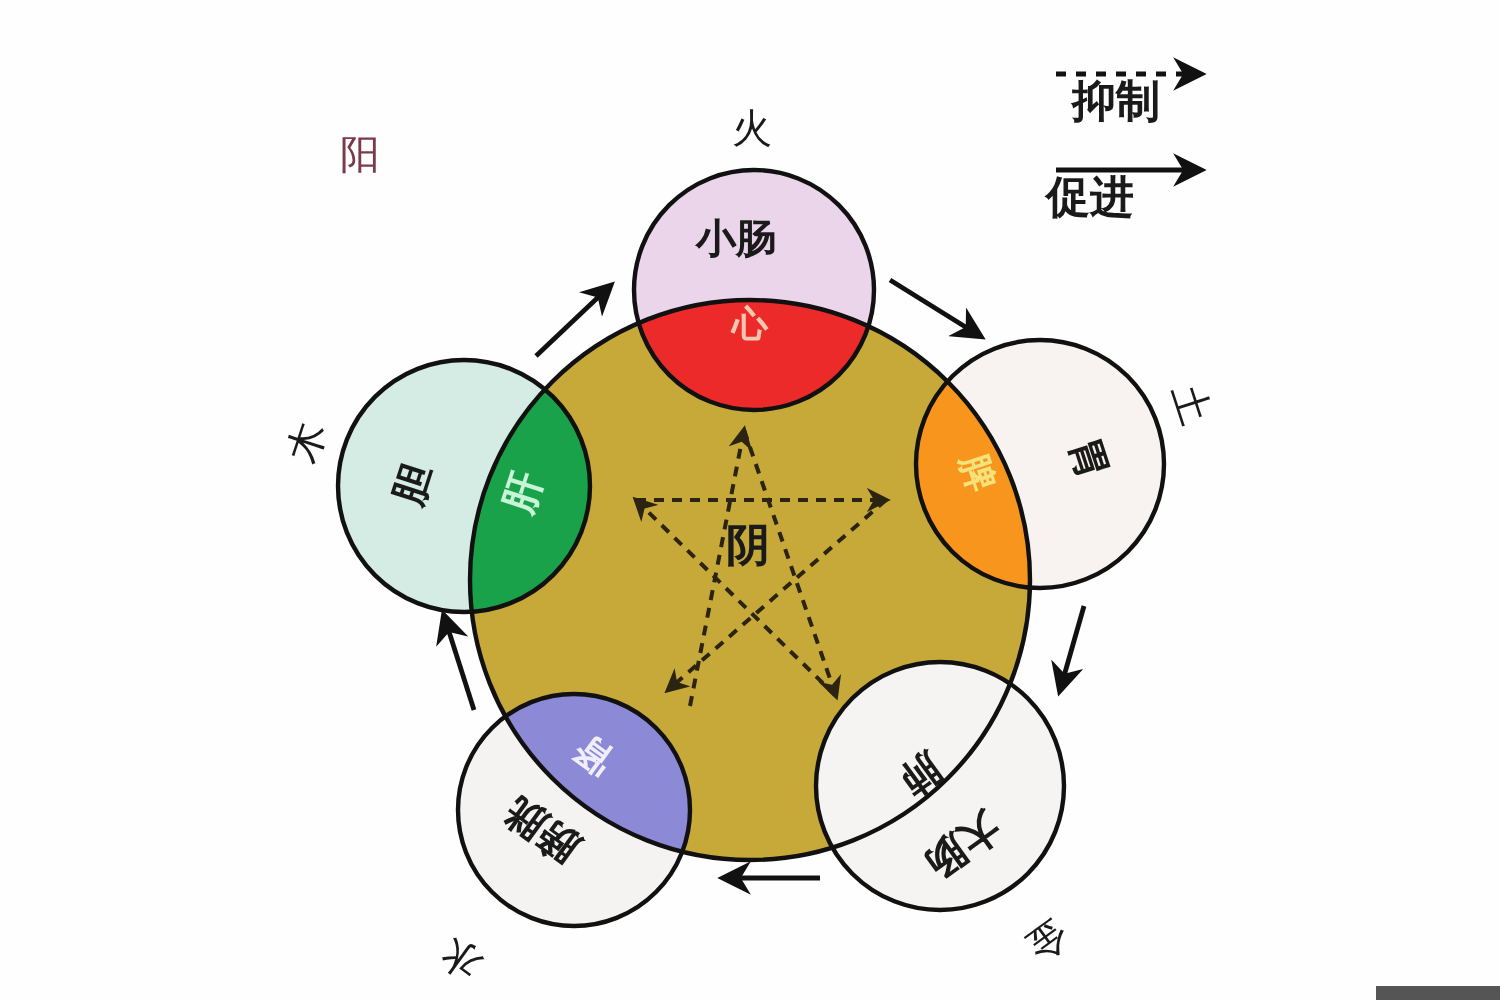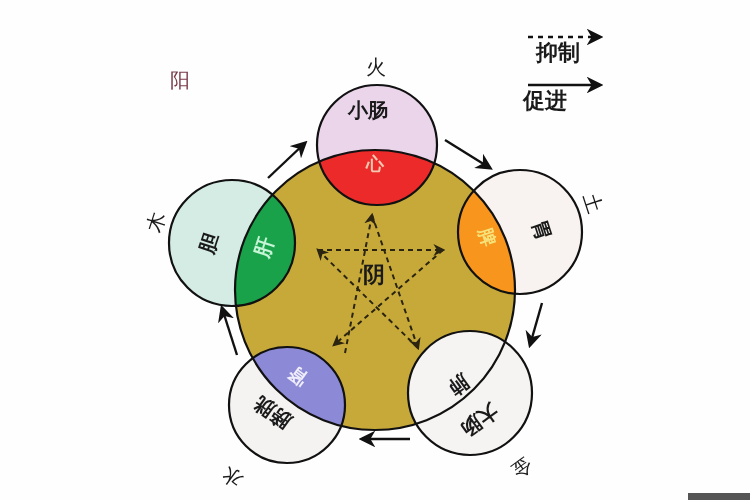--- a/index.html
+++ b/index.html
@@ -1,16 +1,16 @@
 <!DOCTYPE html>
 <html><head>
   <meta charset="utf-8">
   <style>
     html, body { margin: 0; padding: 0; background: #ffffff; }
-    .canvas { position: relative; width: 750px; height: 500px; overflow: hidden; background: #fefefe; font-family: Liberation Serif, serif; }
+    .canvas { position: relative; width: 750px; height: 500px; overflow: hidden; background: #fefefe; font-family: Liberation Mono, monospace; }
     svg { position: absolute; left: 0; top: 0; }
     .lbl { position: absolute; color: #1a1a1a; font-weight: bold; white-space: nowrap; line-height: 1; }
     .legend-label { font-size: 22px; }
     .elem { font-size: 20px; font-weight: normal; }
     .organ { font-size: 20px; }
   </style>
 </head>
 <body>
 
 <div class="canvas">
@@ -84,21 +84,21 @@
   <div class="lbl" style="left:170px; top:70px; font-size:20px; font-weight:normal; color:#7a3a4a;">阳</div>
 
   <div class="lbl" style="left:363px; top:264px; font-size:22px;">阴</div>
 
   <div class="lbl elem" style="left:366px; top:57px;">火</div>
   <div class="lbl elem" style="left:583px; top:193px; transform:rotate(72deg);">土</div>
   <div class="lbl elem" style="left:512px; top:458px; transform:rotate(144deg);">金</div>
   <div class="lbl elem" style="left:222px; top:467px; transform:rotate(-144deg);">水</div>
   <div class="lbl elem" style="left:146px; top:212px; transform:rotate(-72deg);">木</div>
 
-  <div class="lbl organ" style="left:348px; top:100px;">小肠</div>
+  <div class="lbl organ" style="left:348px; top:112px;">小肠</div>
   <div class="lbl organ" style="left:366px; top:155px; color:#f4c8b0; font-size:18px;">心</div>
 
   <div class="lbl organ" style="left:532px; top:220px; transform:rotate(72deg);">胃</div>
   <div class="lbl organ" style="left:478px; top:228px; transform:rotate(72deg); color:#f6e27a; font-size:18px;">脾</div>
 
   <div class="lbl organ" style="left:449px; top:375px; transform:rotate(144deg);">肺</div>
   <div class="lbl organ" style="left:460px; top:410px; transform:rotate(144deg);">大肠</div>
 
   <div class="lbl organ" style="left:289px; top:367px; transform:rotate(-144deg); color:#f0eefa; font-size:18px;">肾</div>
   <div class="lbl organ" style="left:253px; top:403px; transform:rotate(-144deg);">膀胱</div>

